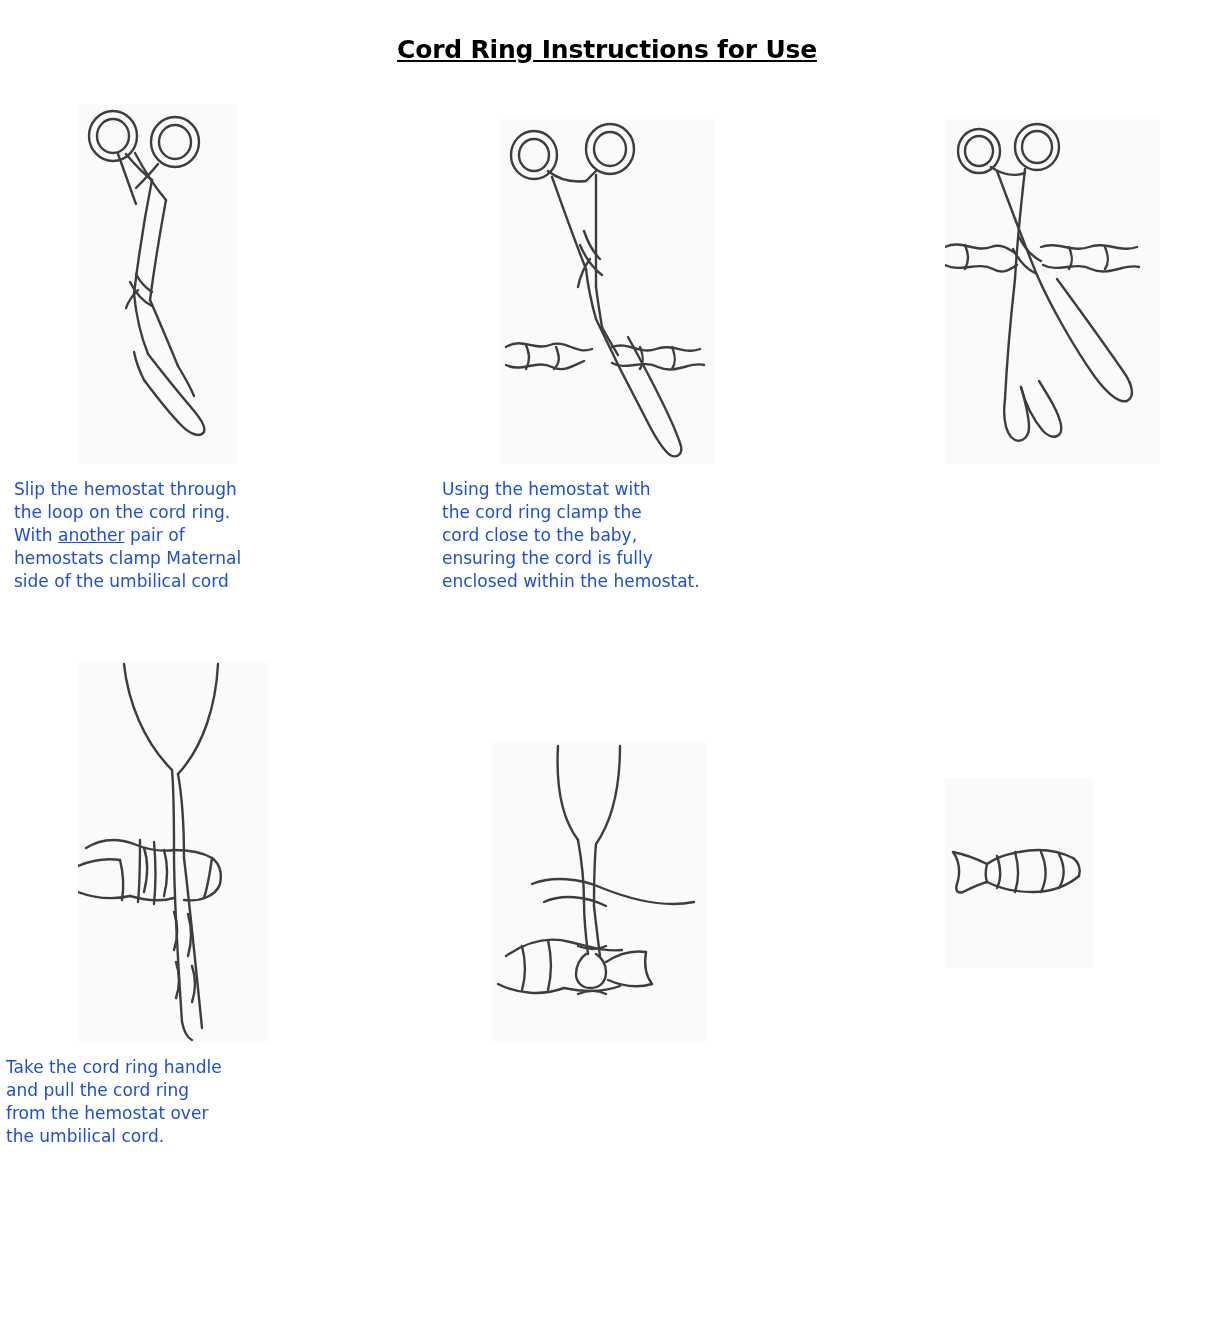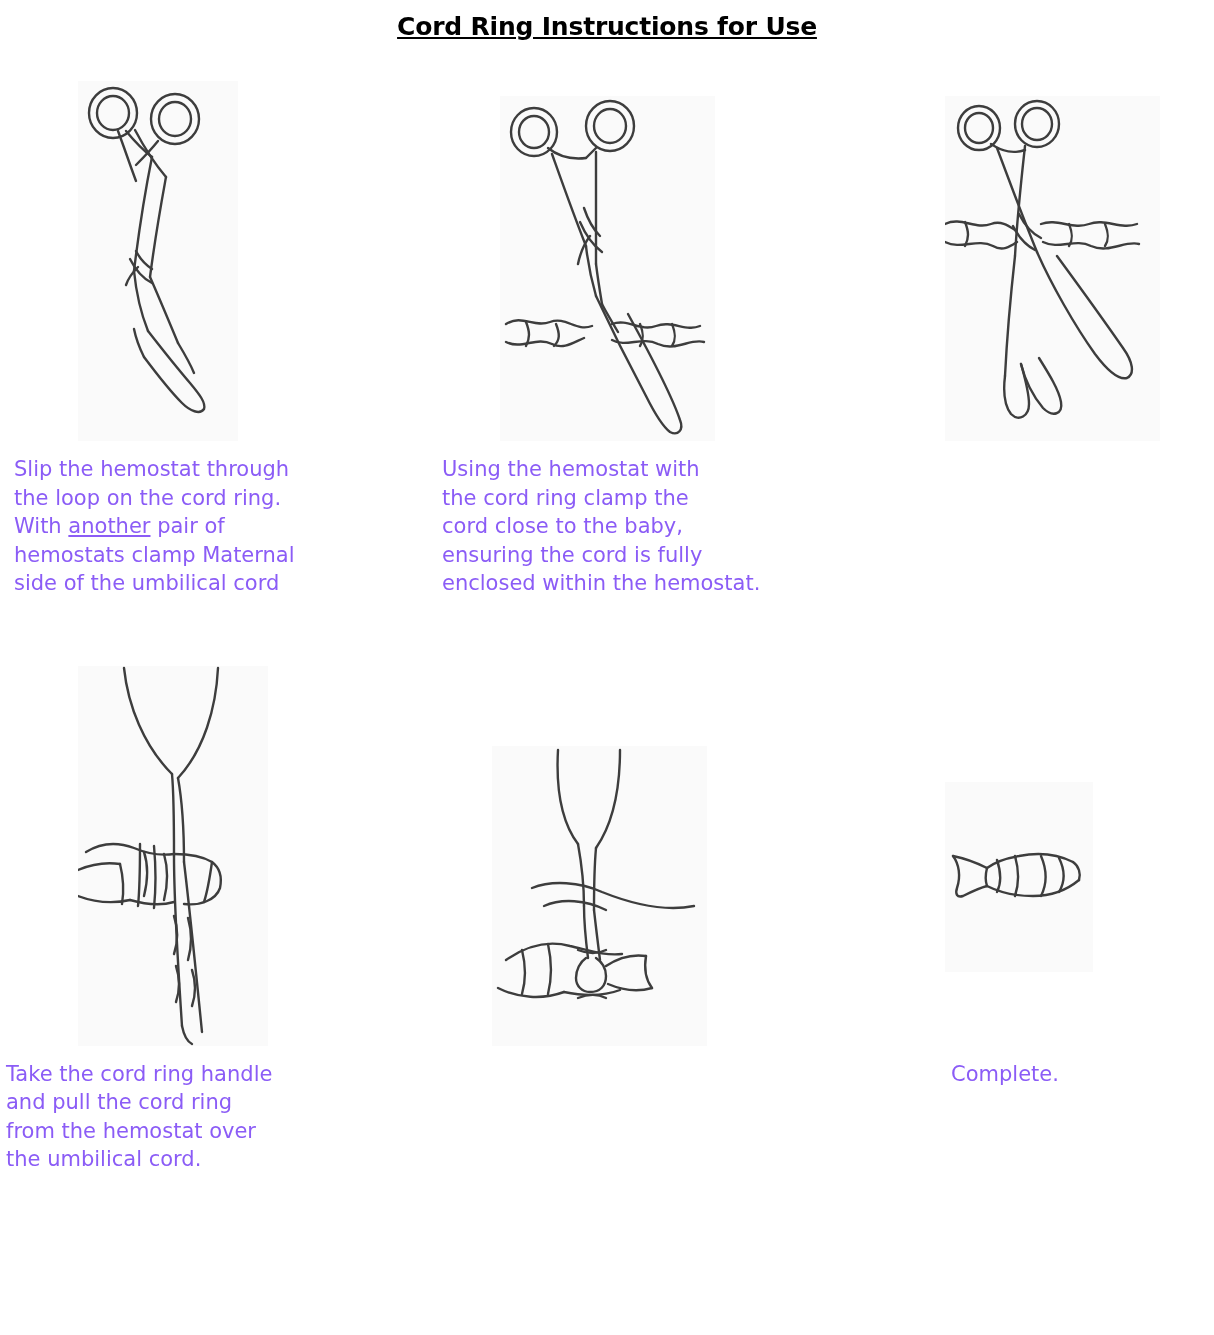--- a/index.html
+++ b/index.html
@@ -16,20 +16,21 @@
     overflow: hidden;
   }
   .page-title {
     text-align: center;
     font-size: 25px;
     font-weight: bold;
     text-decoration: underline;
     letter-spacing: -0.2px;
     padding-top: 12px;
     font-family: "DejaVu Sans", sans-serif;
+    margin-top: 23px;
   }
   .grid {
     display: grid;
     grid-template-columns: 430px 515px 269px;
     padding: 0;
     margin: 0;
   }
   .row2 {
     display: grid;
     grid-template-columns: 430px 515px 269px;
@@ -42,23 +43,23 @@
     display: flex;
     align-items: flex-end;
     justify-content: flex-start;
     height: 400px;
   }
   .figure.r2 {
     height: 430px;
     align-items: flex-end;
   }
   .caption {
-    font-size: 21px;
+    font-size: 17px;
     line-height: 1.36;
-    color: #8b5cf6;
+    color: #1d4ed8;
     font-family: "DejaVu Sans", sans-serif;
     white-space: pre-line;
     padding-top: 14px;
   }
   .cap-1 { padding-left: 14px; }
   .cap-2 { padding-left: 12px; }
   .cap-3 { padding-left: 6px; }
   .cap-4 { padding-left: 6px; }
   .cap-5 { padding-left: 12px; }
   .cap-6 { padding-left: 6px; }
@@ -275,16 +276,15 @@
             <path d="M42 104 C54 110 70 114 88 114 C106 114 122 108 134 98"></path>
             <path d="M128 80 C134 84 136 92 134 98"></path>
             <path d="M52 78 C56 90 56 102 52 110"></path>
             <path d="M70 74 C74 88 74 102 70 114"></path>
             <path d="M96 74 C102 88 102 102 96 114"></path>
             <path d="M114 76 C120 88 120 100 114 110"></path>
           </g>
         </svg>
       </div>
     </div>
-    <div class="caption cap-6">Complete.</div>
   </div>
 
 </div>
 
 </body></html>

